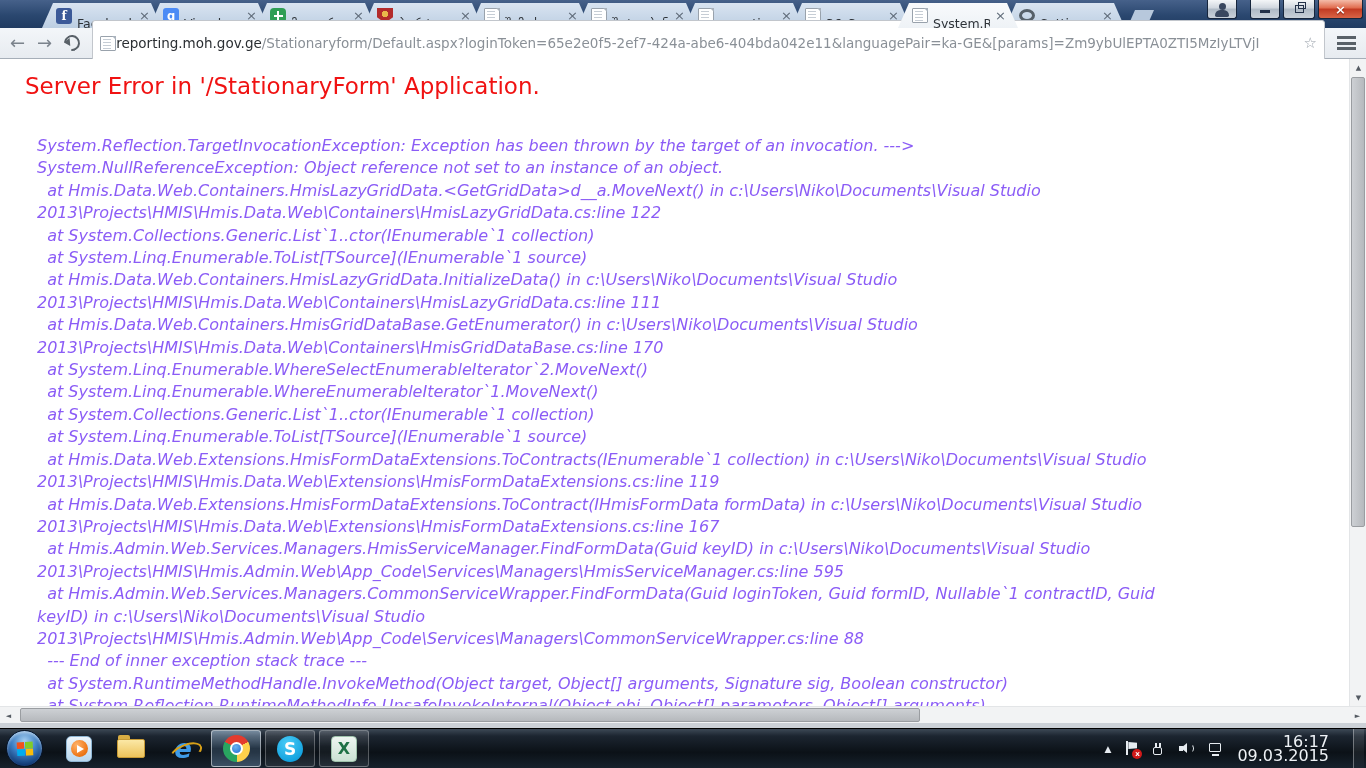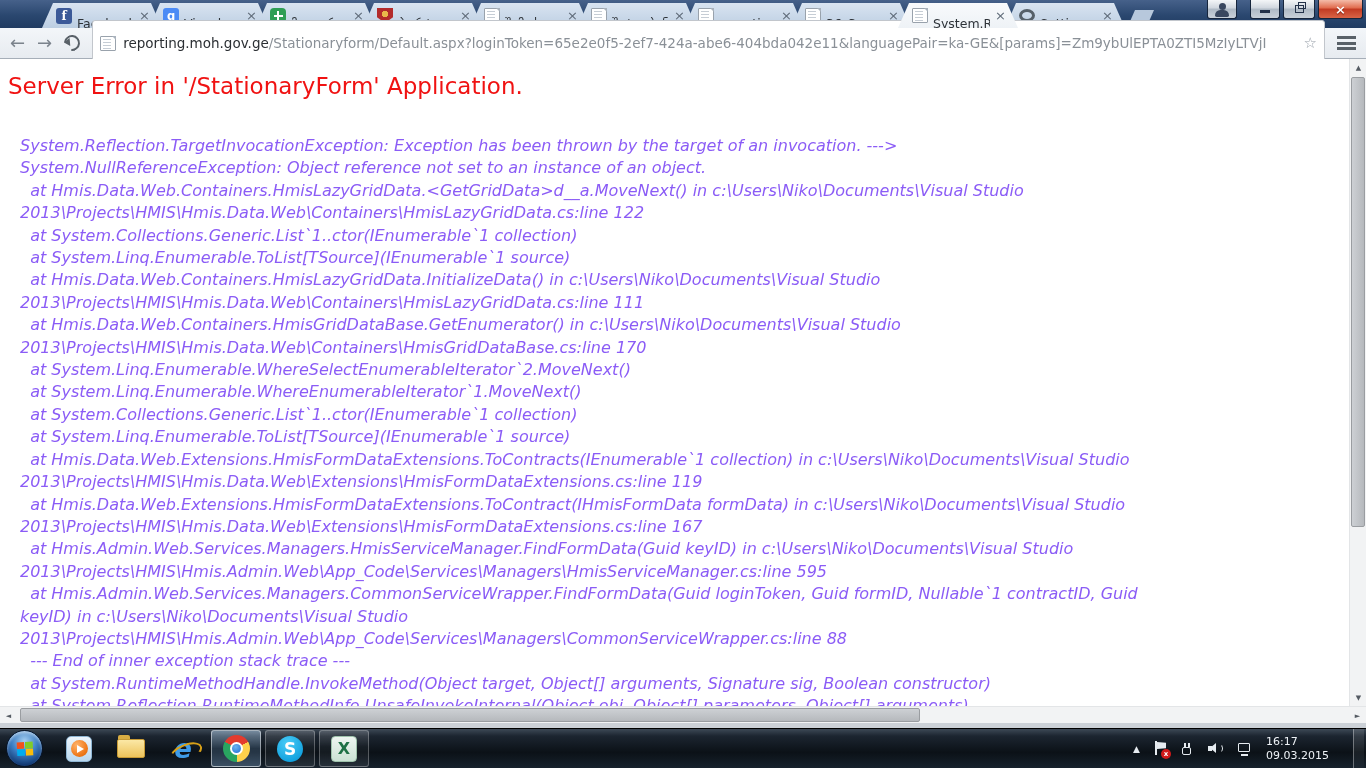--- a/index.html
+++ b/index.html
@@ -60,30 +60,30 @@
   
   .toolbar{position:absolute;top:28px;left:0;right:0;height:31px;box-sizing:border-box;
     background:linear-gradient(#f3f6f9,#e7ebf0);border-bottom:1px solid #a6aeb8;
     display:flex;align-items:center;padding:0 10px;gap:12px;}
   .nav-arrow{font-size:18px;color:#7b838c;line-height:1;}
   .reload-icon{width:12px;height:12px;border:2px solid #596168;border-radius:50%;
     border-left-color:transparent;transform:rotate(-40deg);position:relative;}
   .reload-icon::after{content:'';position:absolute;left:-4px;top:-3px;
     border:4px solid transparent;border-right:6px solid #596168;transform:rotate(35deg);}
   .omnibox{flex:1;height:21px;background:#fff;border:1px solid #c2c6cc;border-radius:3px;
-    display:flex;align-items:center;padding:12px 7px;gap:7px;overflow:hidden;}
+    display:flex;align-items:center;padding:12px 7px;overflow:hidden;}
   .url{font-size:13.5px;white-space:nowrap;overflow:hidden;flex:1;}
   .url-domain{color:#2b2f33;}
   .url-rest{color:#8a9097;}
   .star{color:#9aa2ab;font-size:15px;margin-left:auto;}
   .menu-btn{width:19px;height:14px;
     background:repeating-linear-gradient(#596168 0 3px,transparent 3px 5.5px);}
 
   
-  .viewport{position:absolute;top:59px;left:0;width:1349px;height:647px;background:#fff;overflow:hidden;}
+  .viewport{position:absolute;top:59px;left:17px;width:1349px;height:647px;background:#fff;overflow:hidden;}
   .err-title{margin:14px 0 0 8px;font-size:23px;font-weight:normal;color:#f01212;}
   .stack{margin:36px 0 0 20px;font-family:"DejaVu Sans",sans-serif;font-style:italic;
     font-size:16px;line-height:22.4px;color:#8b5cf6;white-space:pre;}
 
   
   .vsb{position:absolute;top:59px;right:0;width:17px;height:647px;background:#f2f3f4;
     border-left:1px solid #e3e5e7;box-sizing:border-box;}
   .sb-btn{position:absolute;width:17px;height:17px;display:flex;align-items:center;
     justify-content:center;font-size:7px;color:#555b63;}
   .vsb .up{top:0;left:0;}
@@ -163,21 +163,21 @@
   .tray-volume::before{content:'';position:absolute;left:0;top:4px;width:4px;height:5px;background:#e6ebf0;}
   .tray-volume::after{content:'';position:absolute;left:2px;top:1px;
     border-right:6px solid #e6ebf0;border-top:5.5px solid transparent;border-bottom:5.5px solid transparent;}
   .vol-wave{position:absolute;right:0;top:2px;width:6px;height:9px;border:1.5px solid #e6ebf0;
     border-left:none;border-top-color:transparent;border-bottom-color:transparent;
     border-radius:0 9px 9px 0;box-sizing:border-box;}
   .tray-network{position:relative;width:15px;height:14px;}
   .tray-network::before{content:'';position:absolute;left:1px;top:1px;width:12px;height:9px;
     border:1.5px solid #e6ebf0;border-radius:1px;box-sizing:border-box;}
   .tray-network::after{content:'';position:absolute;left:4px;bottom:0;width:7px;height:1.5px;background:#e6ebf0;}
-  .clock{color:#eef2f6;font-size:11px;line-height:14px;padding-right:4px;}
+  .clock{color:#eef2f6;font-size:16px;text-align:right;line-height:14px;padding-right:4px;}
   .show-desktop{width:10px;height:40px;margin-left:6px;border-left:1px solid rgba(255,255,255,.35);
     background:linear-gradient(rgba(255,255,255,.12),rgba(255,255,255,.02));}
 </style>
 </head>
 <body>
 
 <div class="window">
 
   <div class="titlebar">
     <div class="tabs">

